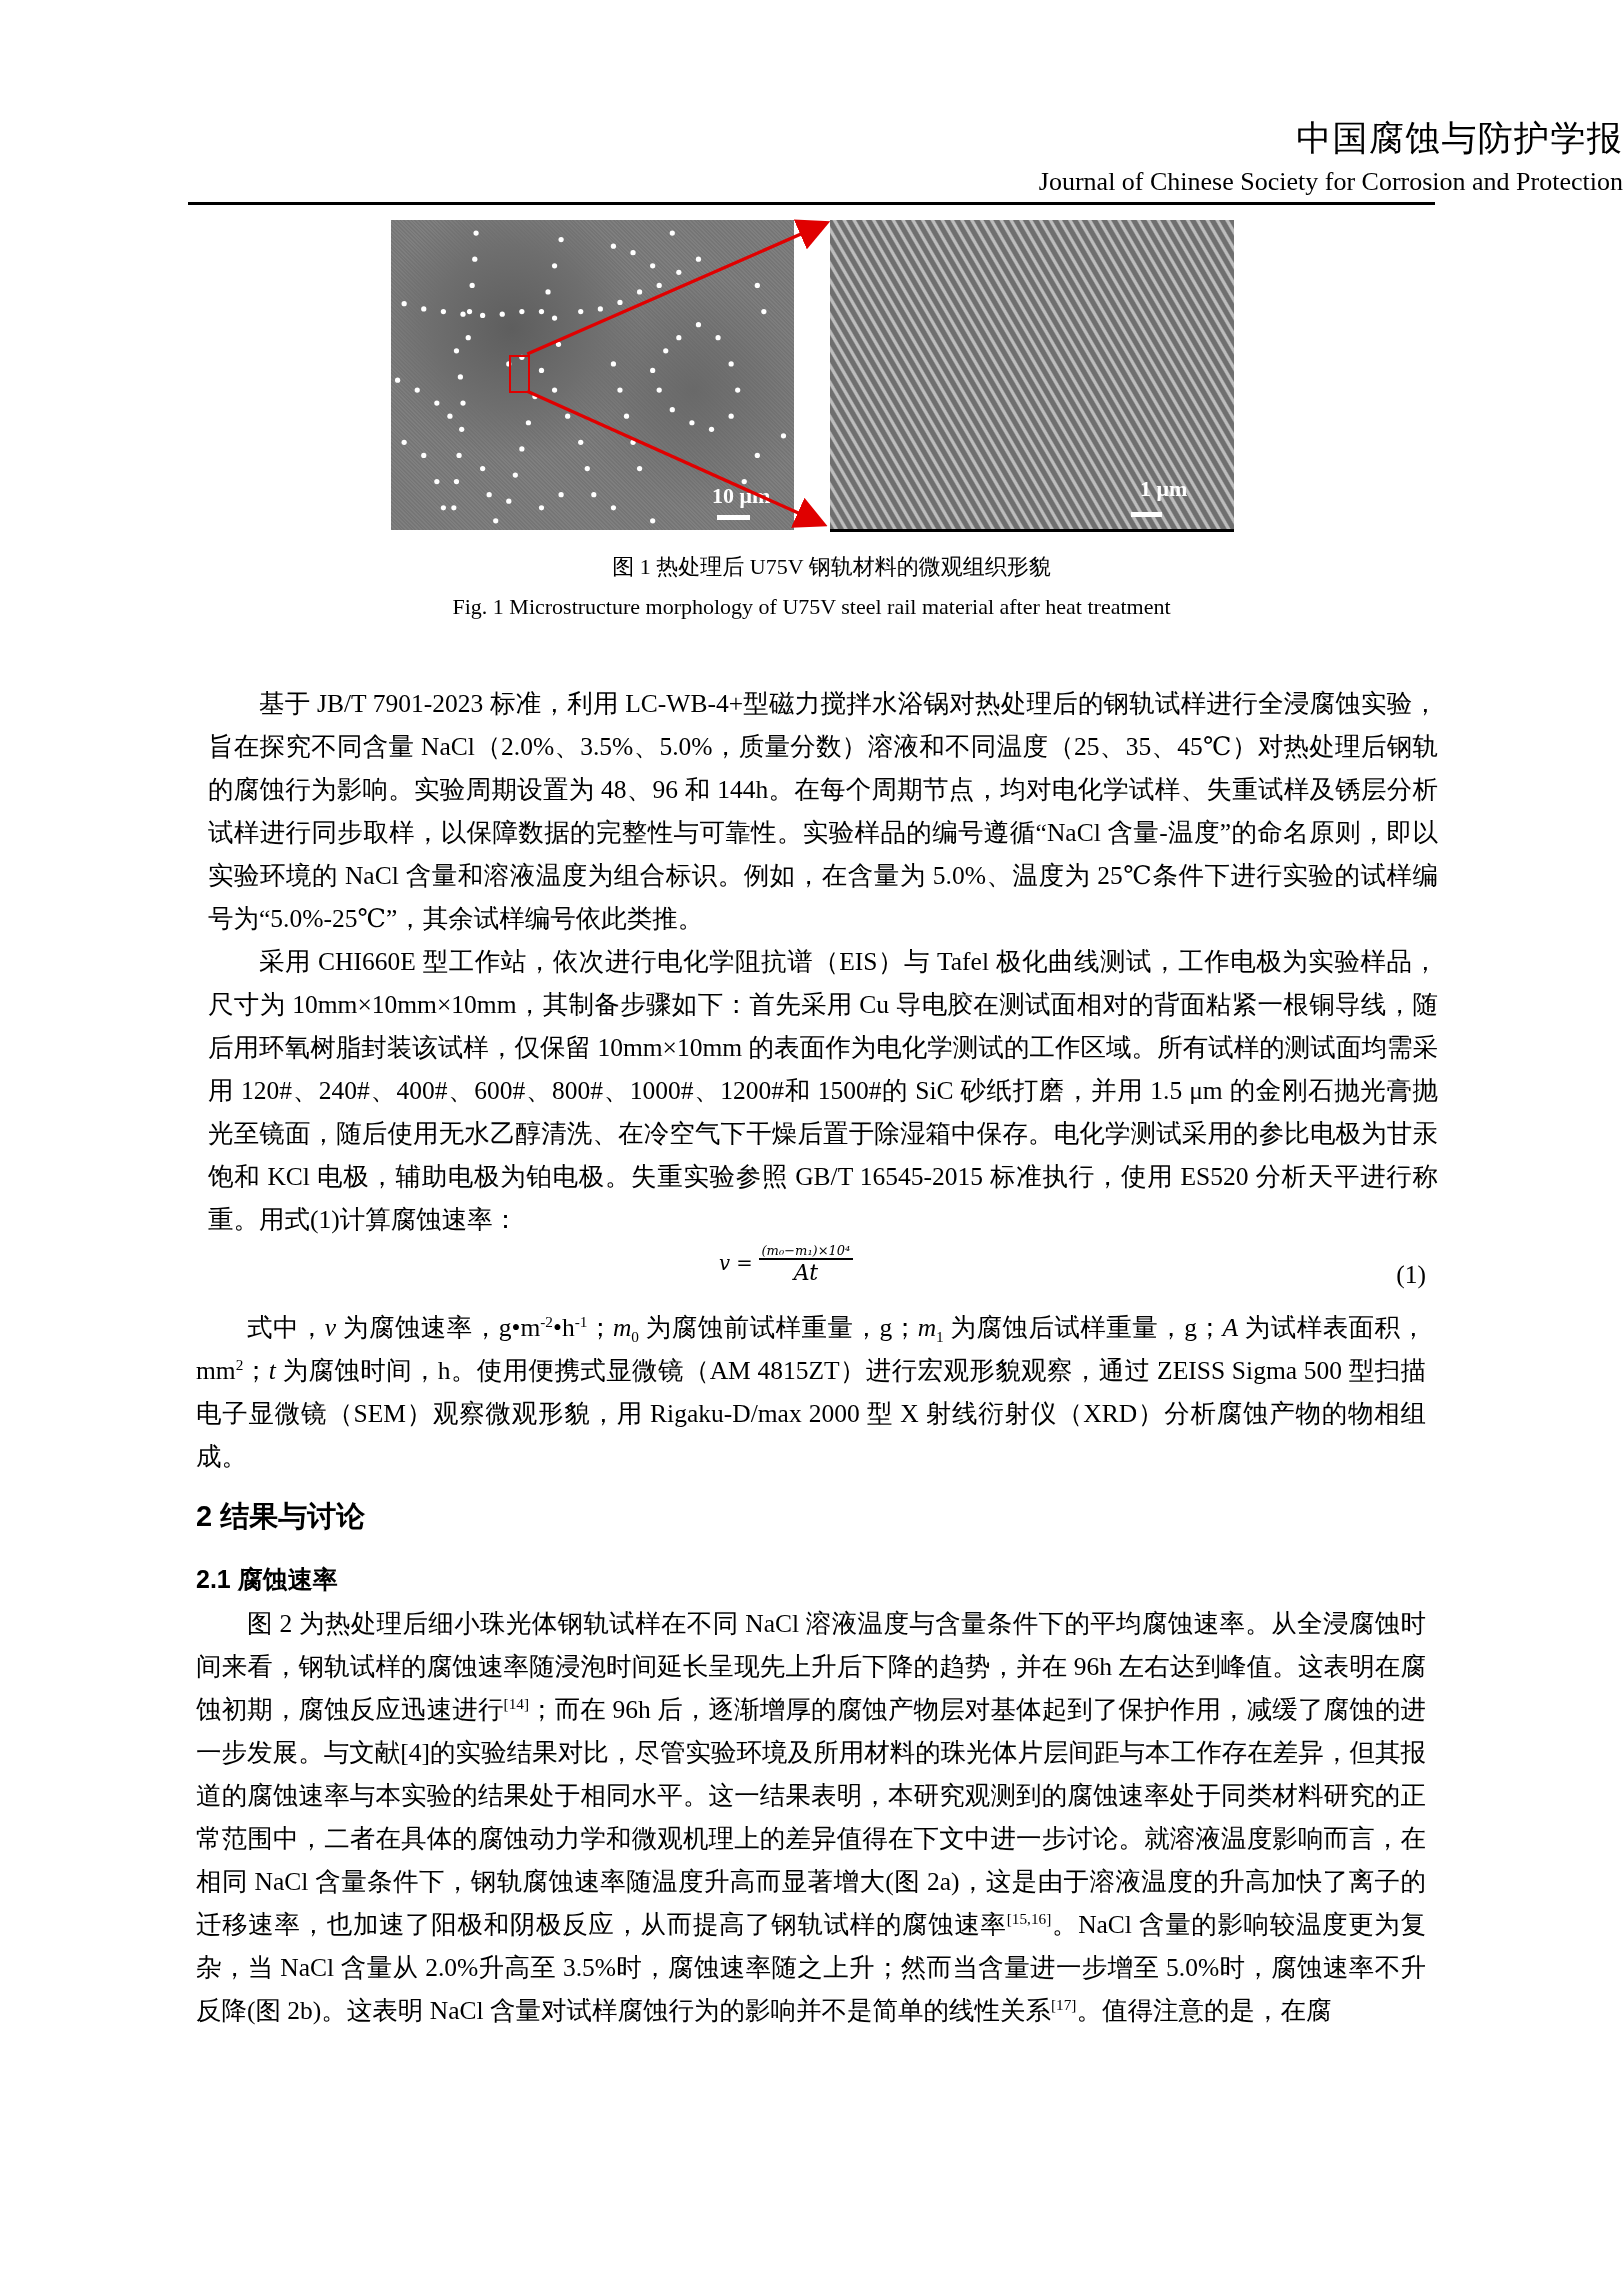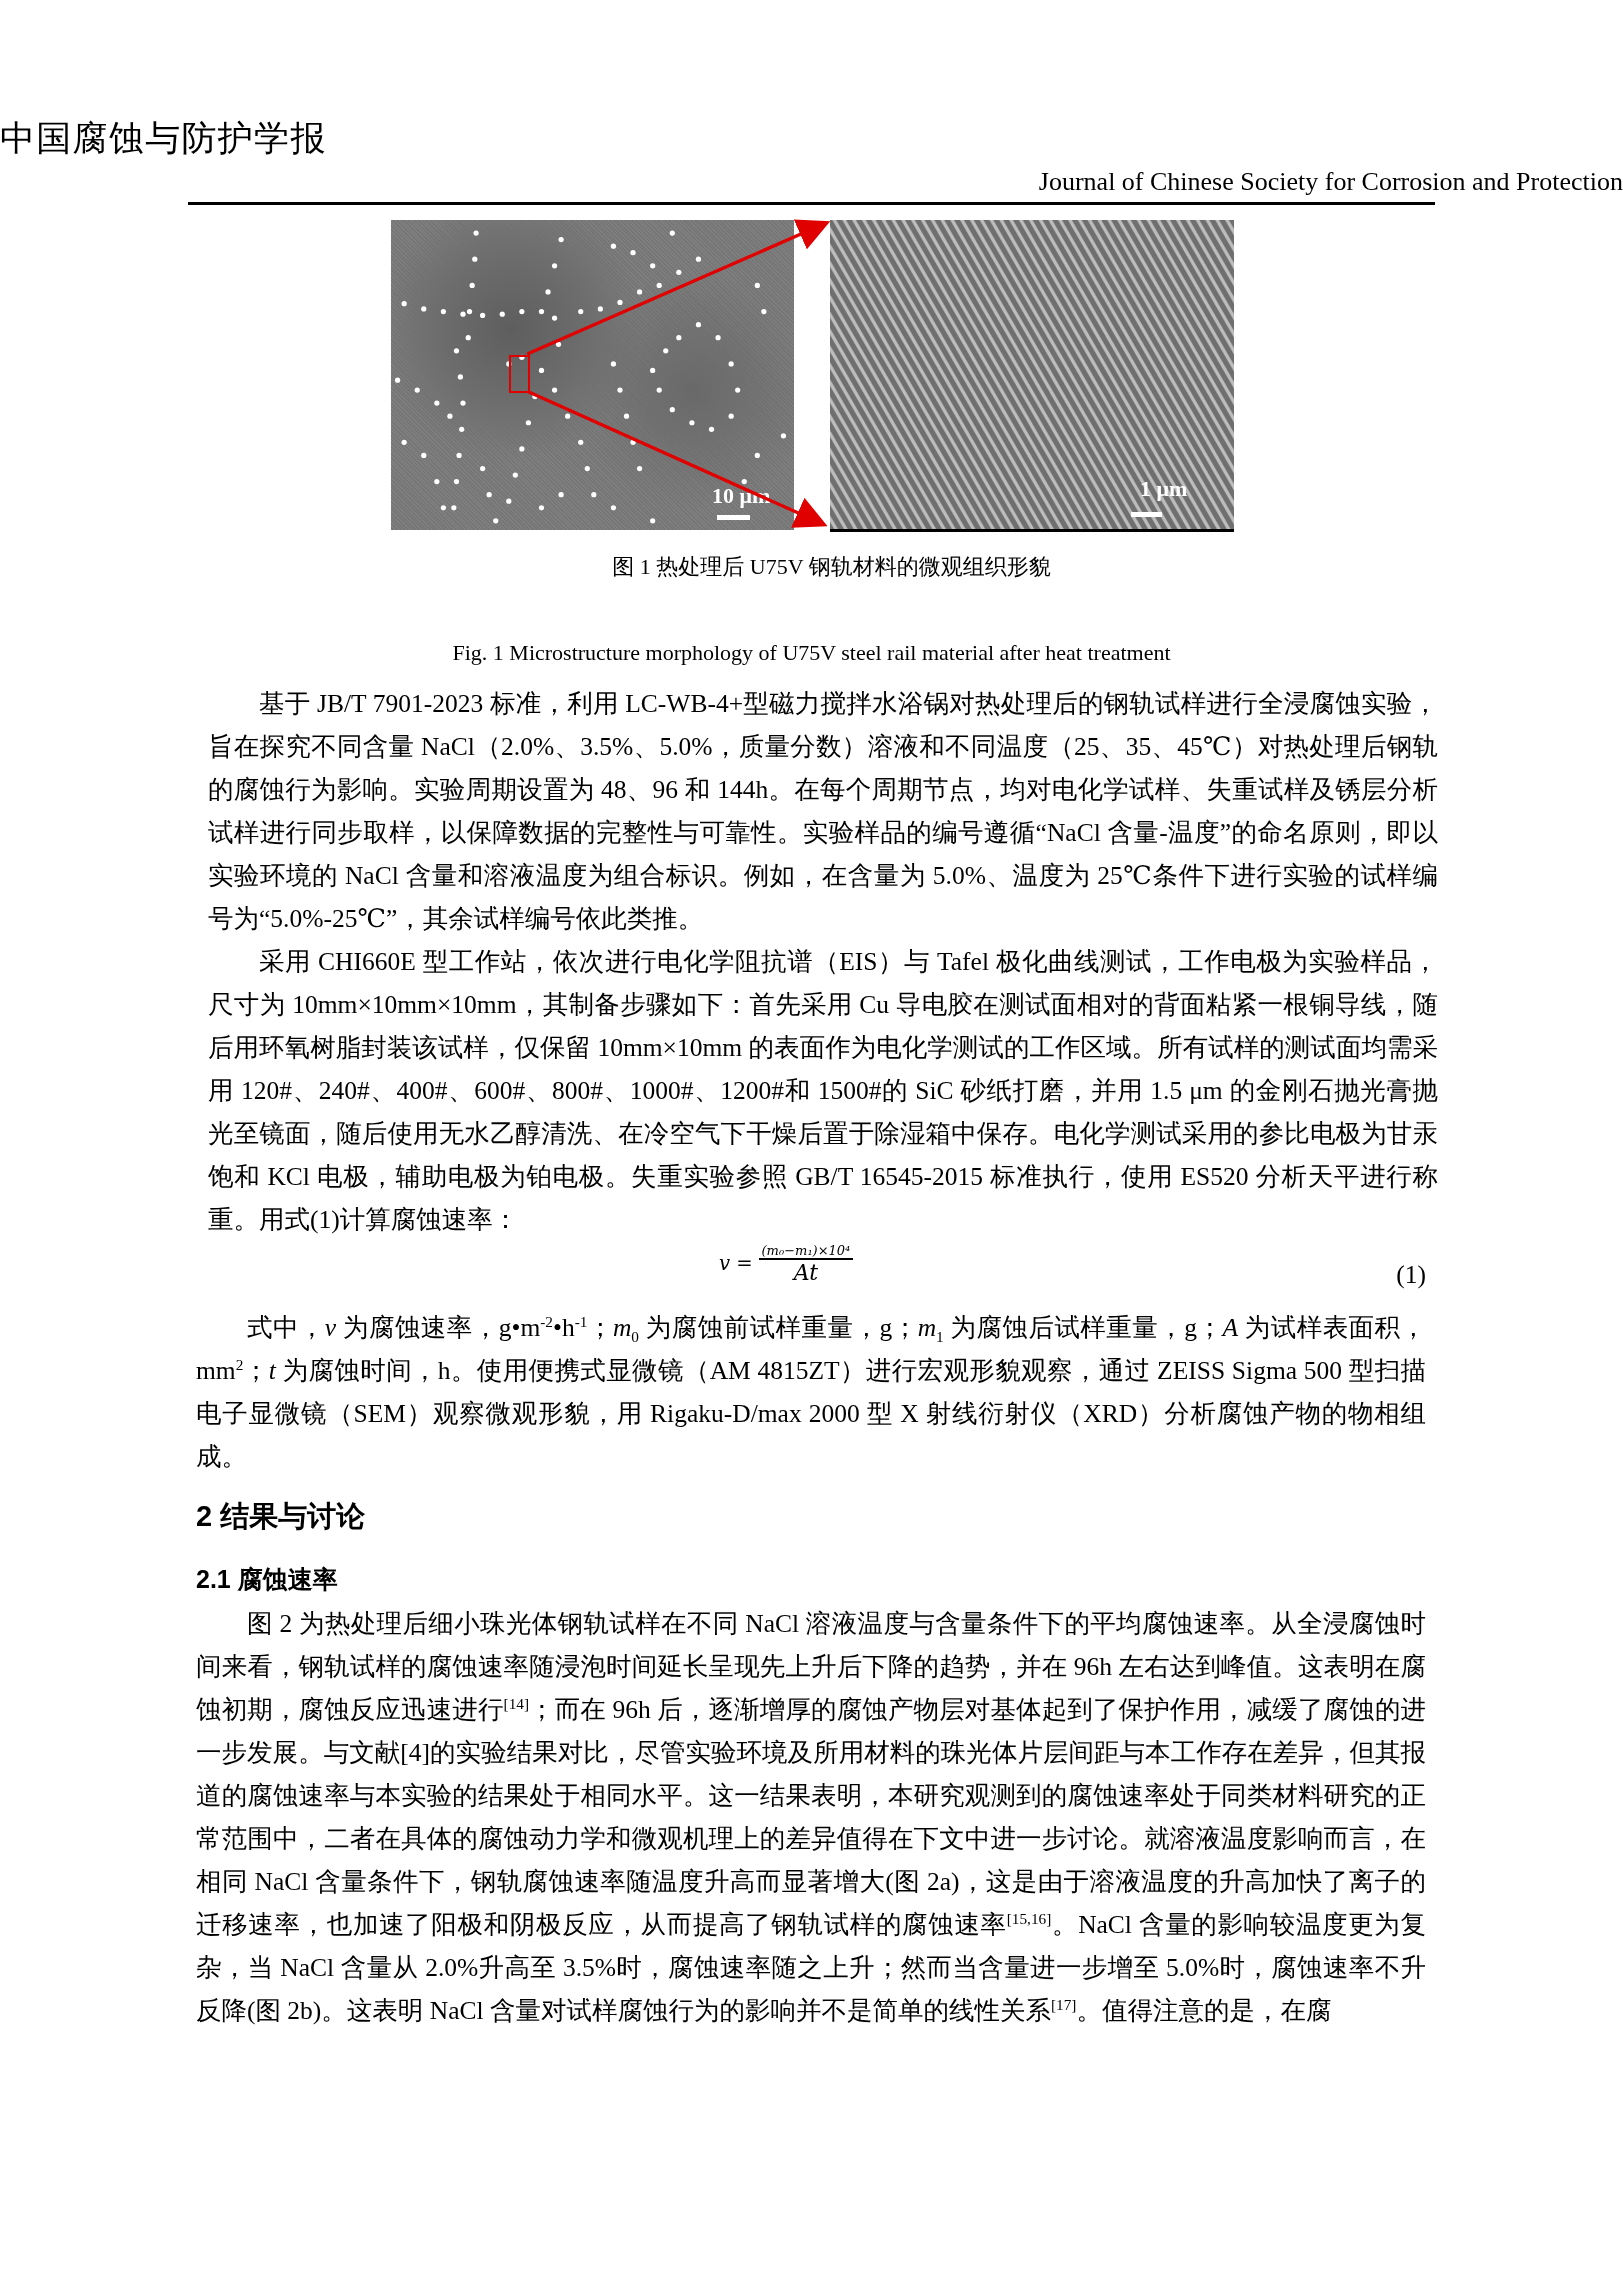--- a/index.html
+++ b/index.html
@@ -1,19 +1,19 @@
 <!DOCTYPE html>
 <html style="font-size:10.5px"><head>
 <meta charset="utf-8">
 <style>
   html, body { margin: 0; padding: 0; background: #ffffff; }
   body { width: 1623px; height: 2295px; position: relative; overflow: hidden;
          font-family: "Liberation Serif", "DejaVu Serif", serif; color: #000; }
   .abs { position: absolute; }
-  .header-cn { left: 0; width: 1623px; top: 116px; text-align: left; font-size: 35px; line-height: 46px; letter-spacing: 1.3px; }
+  .header-cn { left: 0; width: 1623px; top: 116px; text-align: right; font-size: 35px; line-height: 46px; letter-spacing: 1.3px; }
   .header-en { left: 0; width: 1623px; top: 166px; text-align: right; font-size: 26px; line-height: 31px; }
   .header-rule { left: 188px; top: 202px; width: 1247px; height: 3.3px; background: #000; }
 
   .fig-left { left: 391px; top: 220px; width: 403px; height: 310px; background: #7a7a7a; overflow: hidden; }
   .fig-right { left: 830px; top: 220px; width: 404px; height: 310px; background: #8a8a8a; overflow: hidden; }
   .fig-right .stripes { position: absolute; inset: -131px;
      background: repeating-linear-gradient(60deg, #6f6f6f 0px, #6f6f6f 3.9px, #bdbdbd 5.2px, #bdbdbd 7.2px, #6f6f6f 8.5px); }
   .fig-left .tex { position: absolute; inset: 0;
      background: radial-gradient(circle at 30% 35%, #5e5e5e 0, #6e6e6e 79px, transparent 131px),
                  radial-gradient(circle at 75% 55%, #696969 0, transparent 118px),
@@ -158,21 +158,21 @@
   <defs>
     <marker id="ah" markerWidth="10" markerHeight="10" refX="8" refY="5" orient="auto">
       <path d="M0,0 L10,5 L0,10 z" fill="#e00000"></path>
     </marker>
   </defs>
   <line x1="806" y1="541" x2="1260" y2="342" stroke="#e00000" stroke-width="5" marker-end="url(#ah)"></line>
   <line x1="806" y1="598" x2="1256" y2="800" stroke="#e00000" stroke-width="5" marker-end="url(#ah)"></line>
 </svg>
 
 <div class="abs caption" style="top:552px;padding-left:20px;">图 1  热处理后 U75V 钢轨材料的微观组织形貌</div>
-<div class="abs caption" style="top:592px;margin-top:46px;">Fig. 1 Microstructure morphology of U75V steel rail material after heat treatment</div>
+<div class="abs caption" style="top:592px;">Fig. 1 Microstructure morphology of U75V steel rail material after heat treatment</div>
 
 <div class="abs para" style="top:682px;margin-left:12px;">
   <p>基于 JB/T 7901-2023 标准，利用 LC-WB-4+型磁力搅拌水浴锅对热处理后的钢轨试样进行全浸腐蚀实验，旨在探究不同含量 NaCl（2.0%、3.5%、5.0%，质量分数）溶液和不同温度（25、35、45℃）对热处理后钢轨的腐蚀行为影响。实验周期设置为 48、96 和 144h。在每个周期节点，均对电化学试样、失重试样及锈层分析试样进行同步取样，以保障数据的完整性与可靠性。实验样品的编号遵循“NaCl 含量-温度”的命名原则，即以实验环境的 NaCl 含量和溶液温度为组合标识。例如，在含量为 5.0%、温度为 25℃条件下进行实验的试样编号为“5.0%-25℃”，其余试样编号依此类推。</p>
   <p>采用 CHI660E 型工作站，依次进行电化学阻抗谱（EIS）与 Tafel 极化曲线测试，工作电极为实验样品，尺寸为 10mm×10mm×10mm，其制备步骤如下：首先采用 Cu 导电胶在测试面相对的背面粘紧一根铜导线，随后用环氧树脂封装该试样，仅保留 10mm×10mm 的表面作为电化学测试的工作区域。所有试样的测试面均需采用 120#、240#、400#、600#、800#、1000#、1200#和 1500#的 SiC 砂纸打磨，并用 1.5 μm 的金刚石抛光膏抛光至镜面，随后使用无水乙醇清洗、在冷空气下干燥后置于除湿箱中保存。电化学测试采用的参比电极为甘汞饱和 KCl 电极，辅助电极为铂电极。失重实验参照 GB/T 16545-2015 标准执行，使用 ES520 分析天平进行称重。用式(1)计算腐蚀速率：</p>
 </div>
 
 <div class="abs eq">
   <div class="formula">
     <span class="it">v =</span>
     <span class="frac">

